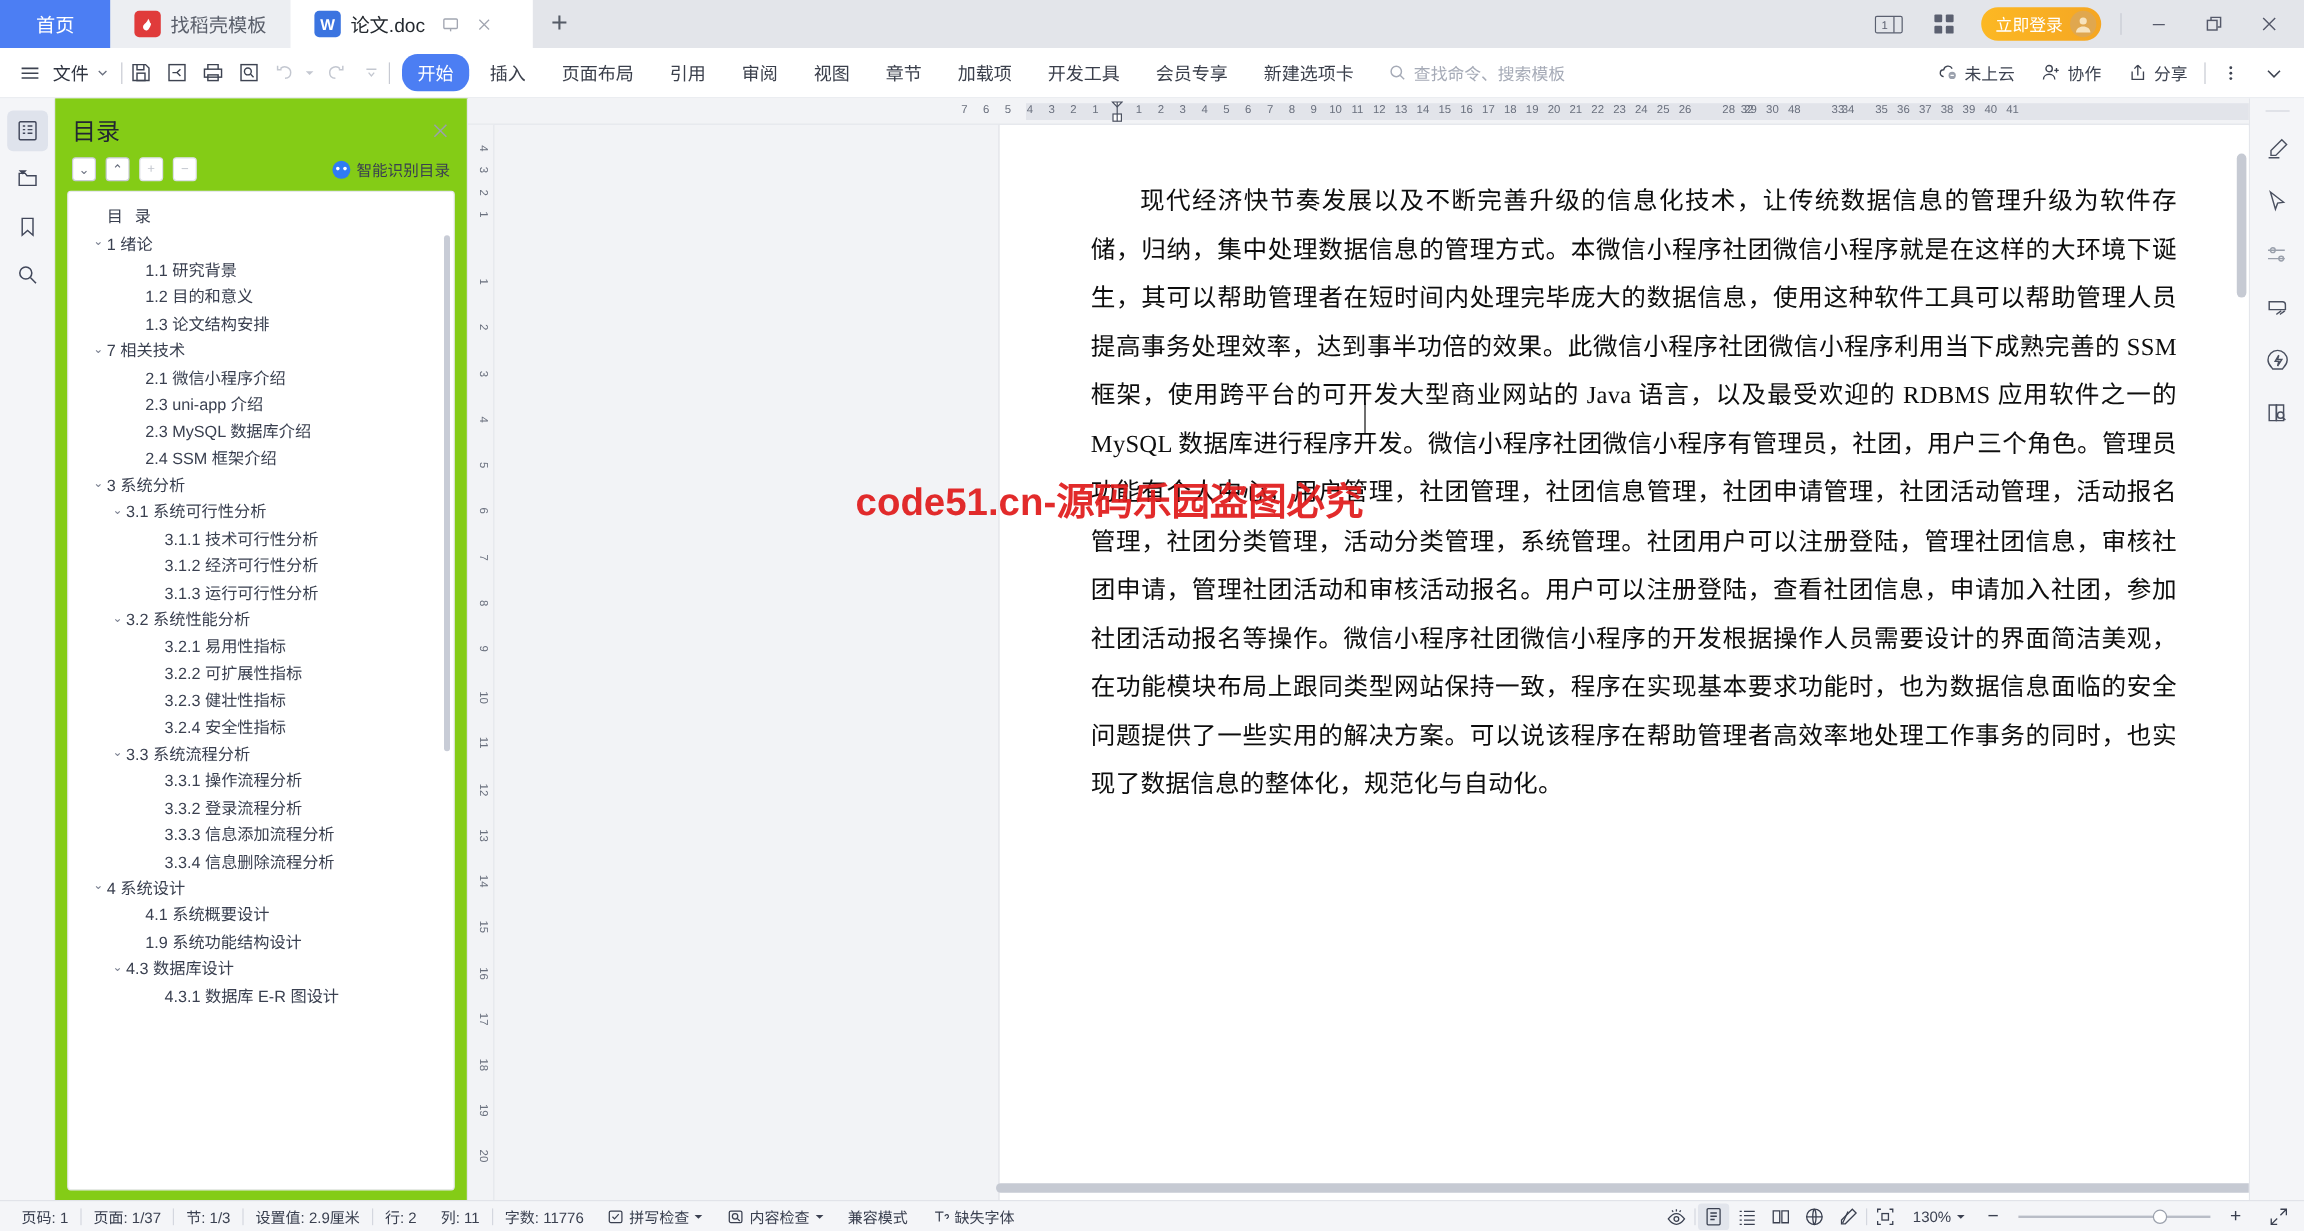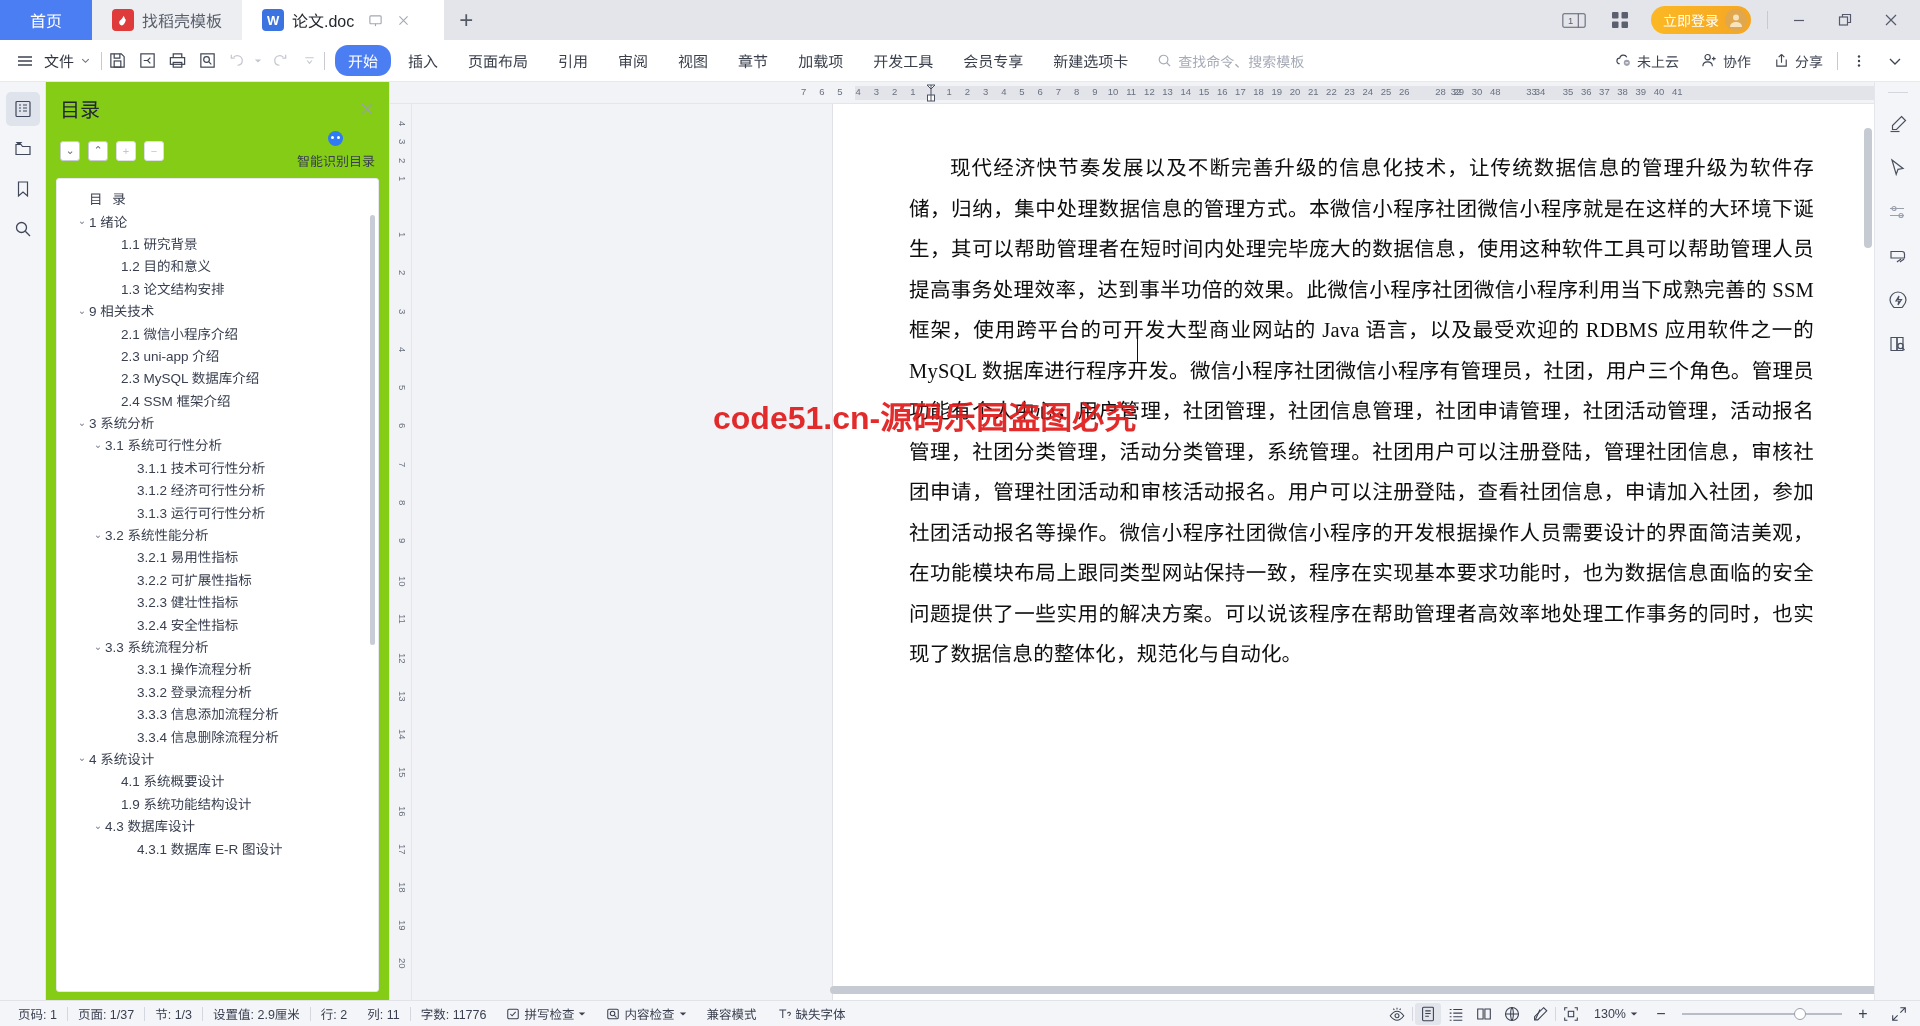--- a/index.html
+++ b/index.html
@@ -50,21 +50,21 @@
   .rail .rbtn2.act { background: #dfe3ec; }
 
   
   .navpane { width: 344px; background: #84cc16; border-right: 1px solid #e4e6eb; display: flex; flex-direction: column; flex: none; }
   .nav-head { display: flex; align-items: center; padding: 12px 14px 4px 14px; }
   .nav-title { font-size: 20px; color: #222733; font-weight: 500; }
   .nav-close { margin-left: auto; color: #9aa0ac; cursor: pointer; font-size: 18px; }
   .nav-tools { display: flex; align-items: center; gap: 8px; padding: 4px 14px 8px 14px; }
   .sqbtn { width: 20px; height: 20px; border: 1px solid #c9ccd5; border-radius: 3px; display: flex; align-items: center; justify-content: center; font-size: 11px; color: #6b7180; cursor: pointer; background: #fff; }
   .sqbtn.off { color: #c2c6ce; border-color: #dcdfe6; }
-  .ai-link { margin-left: auto; display: flex; align-items: center; gap: 5px; font-size: 13px; color: #3a4050; cursor: pointer; flex-direction: column; }
+  .ai-link { margin-left: auto; display: flex; align-items: center; gap: 5px; font-size: 13px; color: #3a4050; cursor: pointer; }
   .ai-dot { width: 15px; height: 15px; border-radius: 50%; background: #2f7bf5; display: inline-block; position: relative; }
   .ai-dot::before, .ai-dot::after { content:""; position:absolute; width:3px; height:3px; border-radius:50%; background:#fff; top:5px; }
   .ai-dot::before { left:3px; } .ai-dot::after { right:3px; }
   .toc-box { margin: 0 10px 8px 10px; border: 1px solid #e6e8ee; border-radius: 3px; background: #fff; flex: 1; overflow: hidden; position: relative; }
   .toc-scroll { height: 100%; overflow: hidden; padding: 8px 0 8px 0; }
   .toc-item { display: flex; align-items: center; font-size: 13.5px; color: #3a4050; height: 22.4px; padding-right: 10px; cursor: pointer; white-space: nowrap; }
   .caret { width: 14px; display: inline-flex; align-items: center; justify-content: center; color: #7b8191; font-size: 10px; flex: none; }
   .toc-scrollbar { position: absolute; right: 3px; top: 36px; width: 5px; height: 430px; background: #c8ccd6; border-radius: 3px; }
 
   
@@ -386,21 +386,21 @@
             <div class="toc-item" style="padding-left: 50px;">
               <span class="caret"></span>
               <span>1.2 目的和意义</span>
             </div>
             <div class="toc-item" style="padding-left: 50px;">
               <span class="caret"></span>
               <span>1.3 论文结构安排</span>
             </div>
             <div class="toc-item" style="padding-left: 18px;">
               <span class="caret">⌄</span>
-              <span>9 相关技术</span>
+              <span>7 相关技术</span>
             </div>
             <div class="toc-item" style="padding-left: 50px;">
               <span class="caret"></span>
               <span>2.1 微信小程序介绍</span>
             </div>
             <div class="toc-item" style="padding-left: 50px; text-align: center;">
               <span class="caret"></span>
               <span>2.3 uni-app 介绍</span>
             </div>
             <div class="toc-item" style="padding-left: 50px;">

